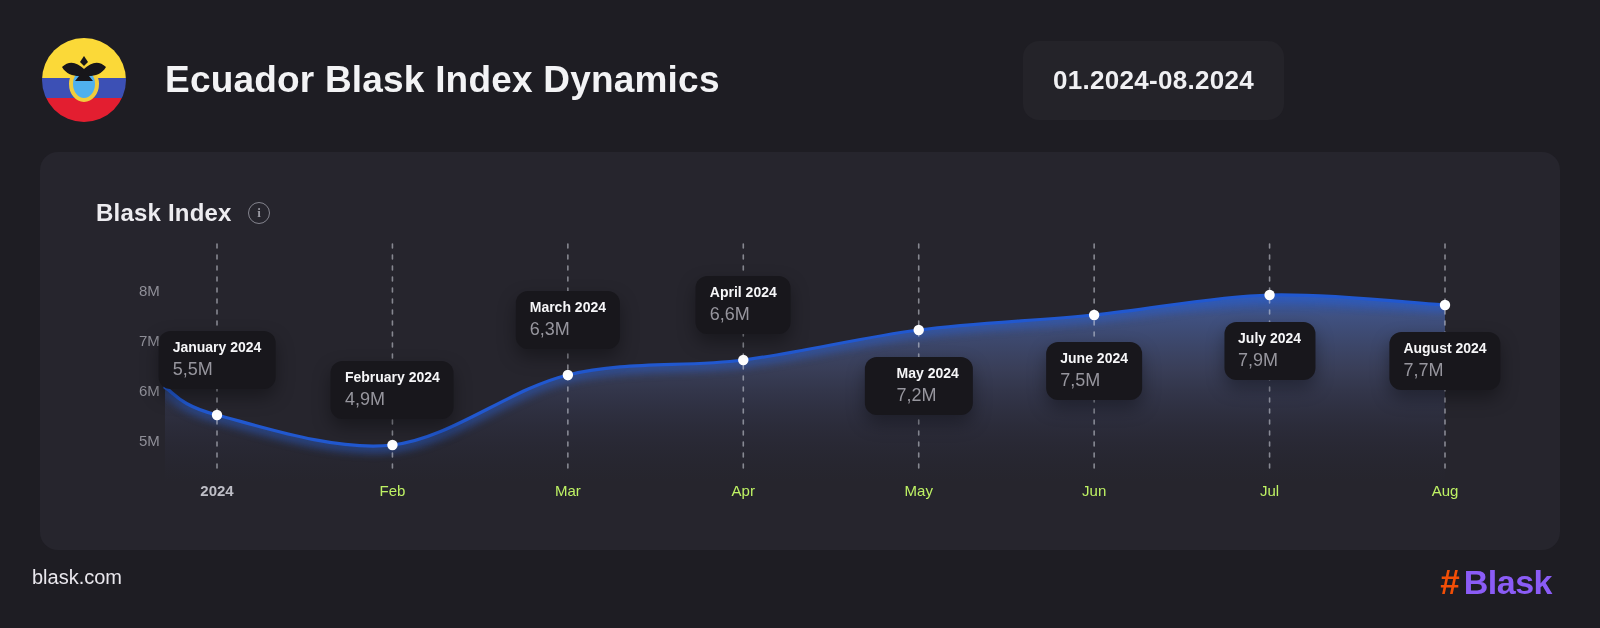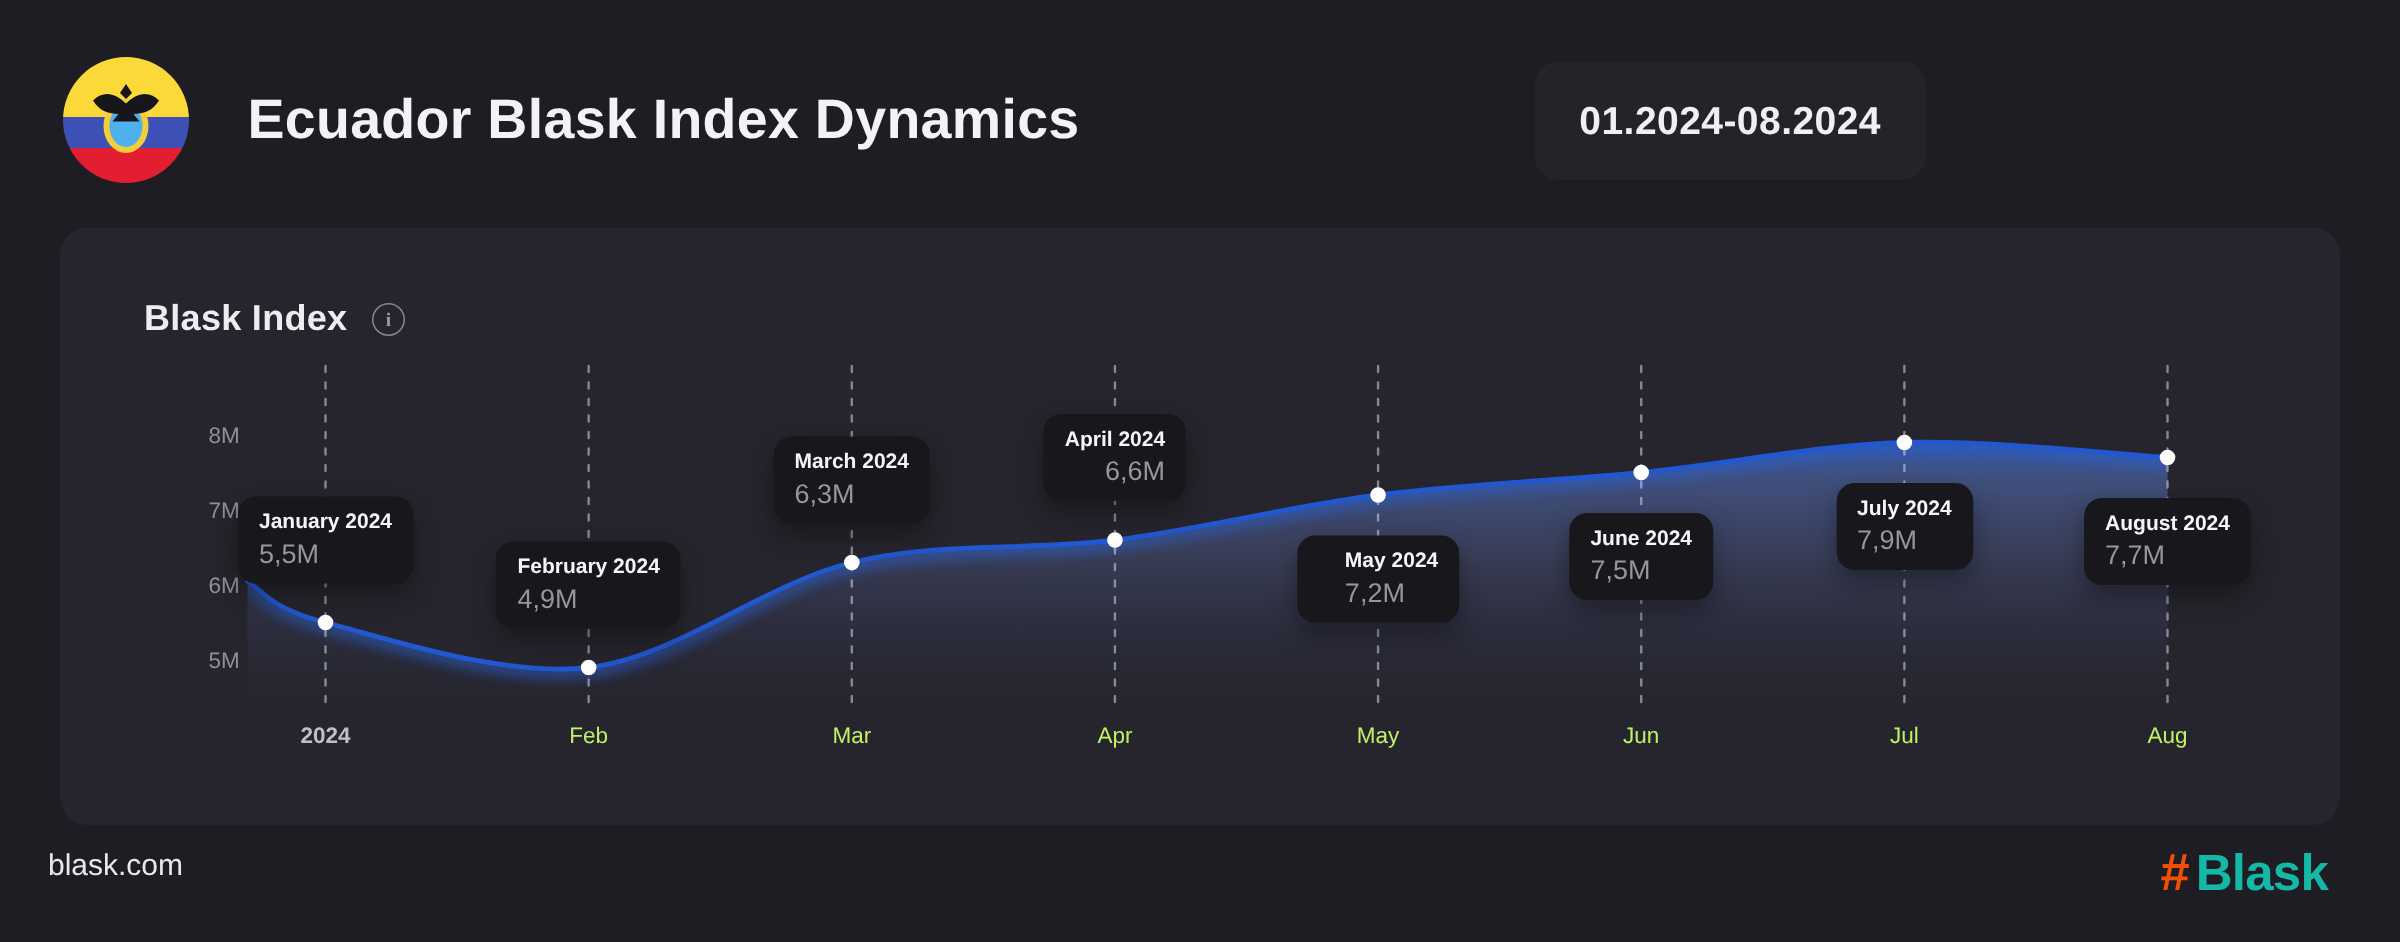--- a/index.html
+++ b/index.html
@@ -83,21 +83,21 @@
     position:absolute; left:32px; top:566px; font-size:20px; color:#e9e7ed;
     cursor:pointer;
   }
   .brand {
     position:absolute; right:48px; top:562px; display:flex; align-items:center; gap:5px;
   }
   .brand .hash {
     font-size:35px; font-weight:900; color:#f24e06; letter-spacing:-1px;
   }
   .brand .wordmark {
-    font-size:34px; font-weight:800; color:#14b8a6; letter-spacing:-0.5px;
+    font-size:34px; font-weight:800; color:#8b5cf6; letter-spacing:-0.5px;
   }
 </style>
 </head>
 <body>
 
 <div class="page">
 
   <div class="header">
     <div class="flag">
       <svg viewBox="0 0 84 84" width="84" height="84">
@@ -175,21 +175,21 @@
             <div class="tt-value">5,5M</div>
           </div>
           <div class="tt above" style="left: 352.43px; top: 267px;">
             <div class="tt-title">February 2024</div>
             <div class="tt-value">4,9M</div>
           </div>
           <div class="tt above" style="left: 527.86px; top: 197px;">
             <div class="tt-title">March 2024</div>
             <div class="tt-value">6,3M</div>
           </div>
-          <div class="tt above" style="left: 703.29px; top: 182px; text-align: right;">
+          <div class="tt above" style="left: 703.29px; top: 182px;">
             <div class="tt-title">April 2024</div>
             <div class="tt-value">6,6M</div>
           </div>
           <div class="tt below" style="left: 878.72px; top: 205px; padding-left: 32px;">
             <div class="tt-title">May 2024</div>
             <div class="tt-value">7,2M</div>
           </div>
           <div class="tt below" style="left: 1054.15px; top: 190px;">
             <div class="tt-title">June 2024</div>
             <div class="tt-value">7,5M</div>

